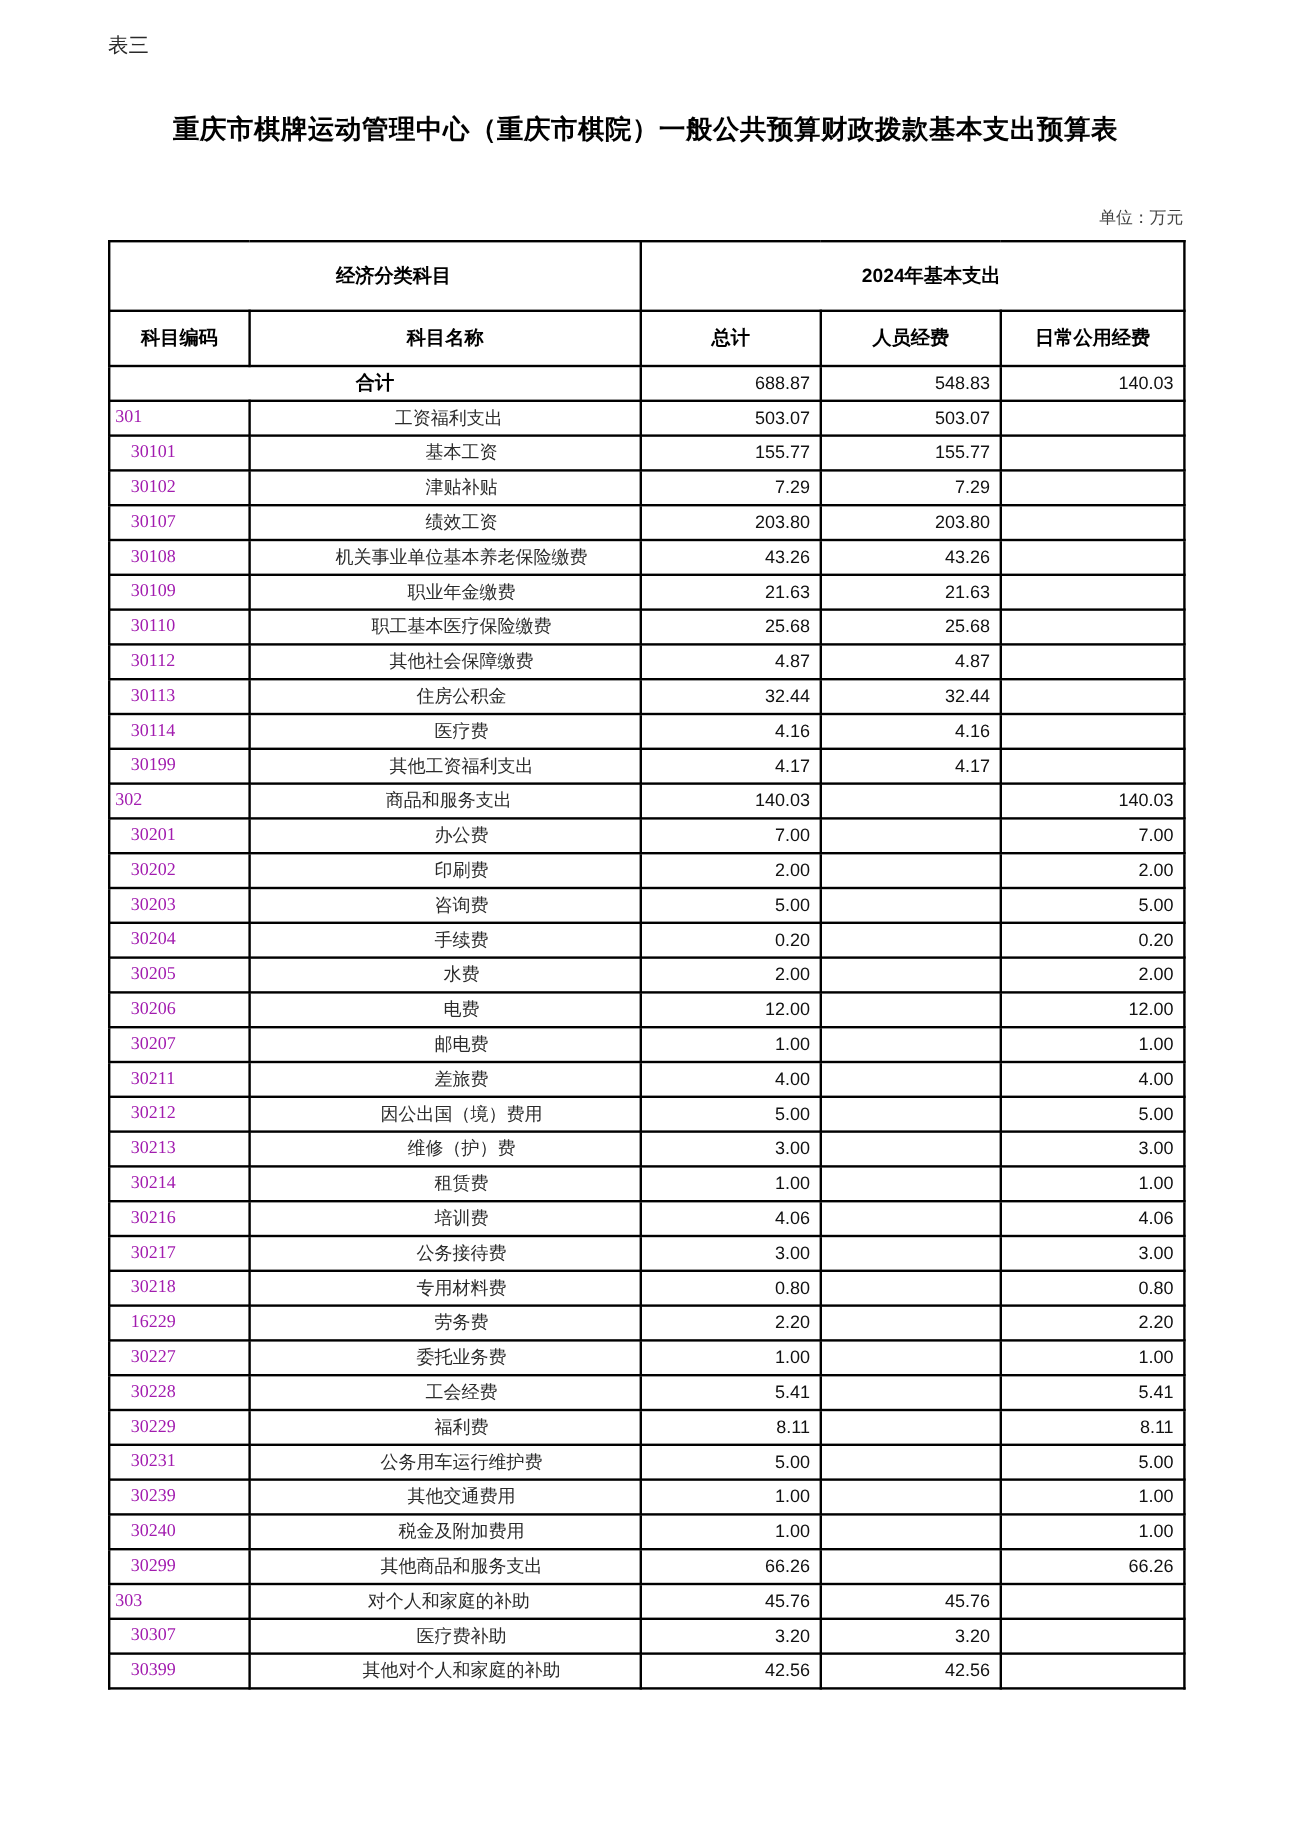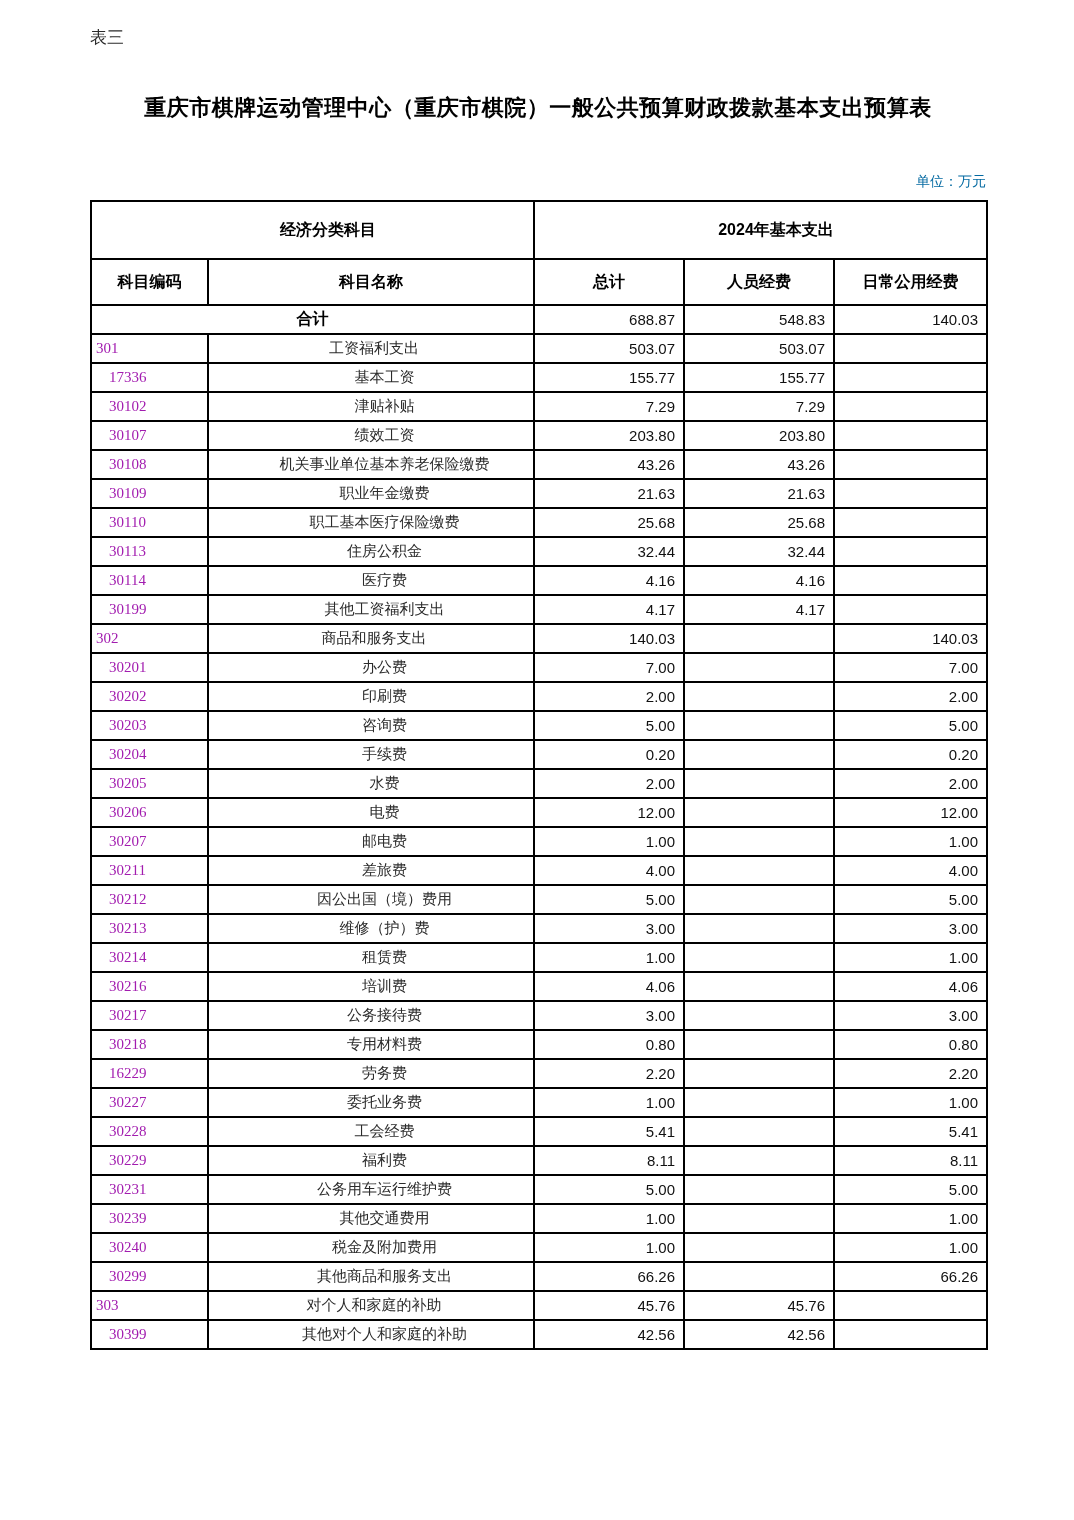--- a/index.html
+++ b/index.html
@@ -31,21 +31,21 @@
     font-size: 22px;
     font-weight: 700;
     letter-spacing: 0.5px;
     color: #000;
     font-family: "Liberation Sans", sans-serif;
   }
   .unit-note {
     margin-top: 50px;
     text-align: right;
     font-size: 14px;
-    color: #0369a1;
+    color: #404040;
   }
   table.budget {
     margin-top: 9px;
     width: 896px;
     border-collapse: collapse;
     table-layout: fixed;
   }
   table.budget th, table.budget td {
     border: 2px solid #000;
     overflow: hidden;
@@ -133,21 +133,21 @@
         <td class="num">140.03</td>
       </tr>
     <tr>
           <td class="code lv1">301</td>
           <td class="name lv1">工资福利支出</td>
           <td class="num">503.07</td>
           <td class="num">503.07</td>
           <td class="num"></td>
         </tr>
         <tr>
-          <td class="code lv2">17336</td>
+          <td class="code lv2">30101</td>
           <td class="name lv2">基本工资</td>
           <td class="num">155.77</td>
           <td class="num">155.77</td>
           <td class="num"></td>
         </tr>
         <tr>
           <td class="code lv2">30102</td>
           <td class="name lv2">津贴补贴</td>
           <td class="num">7.29</td>
           <td class="num">7.29</td>
@@ -175,20 +175,27 @@
           <td class="num"></td>
         </tr>
         <tr>
           <td class="code lv2">30110</td>
           <td class="name lv2">职工基本医疗保险缴费</td>
           <td class="num">25.68</td>
           <td class="num">25.68</td>
           <td class="num"></td>
         </tr>
         <tr>
+          <td class="code lv2">30112</td>
+          <td class="name lv2">其他社会保障缴费</td>
+          <td class="num">4.87</td>
+          <td class="num">4.87</td>
+          <td class="num"></td>
+        </tr>
+        <tr>
           <td class="code lv2">30113</td>
           <td class="name lv2">住房公积金</td>
           <td class="num">32.44</td>
           <td class="num">32.44</td>
           <td class="num"></td>
         </tr>
         <tr>
           <td class="code lv2">30114</td>
           <td class="name lv2">医疗费</td>
           <td class="num">4.16</td>
@@ -364,20 +371,27 @@
           <td class="num">66.26</td>
         </tr>
         <tr>
           <td class="code lv1">303</td>
           <td class="name lv1">对个人和家庭的补助</td>
           <td class="num">45.76</td>
           <td class="num">45.76</td>
           <td class="num"></td>
         </tr>
         <tr>
+          <td class="code lv2">30307</td>
+          <td class="name lv2">医疗费补助</td>
+          <td class="num">3.20</td>
+          <td class="num">3.20</td>
+          <td class="num"></td>
+        </tr>
+        <tr>
           <td class="code lv2">30399</td>
           <td class="name lv2">其他对个人和家庭的补助</td>
           <td class="num">42.56</td>
           <td class="num">42.56</td>
           <td class="num"></td>
         </tr>
       </tbody>
   </table>
 
 </div>

